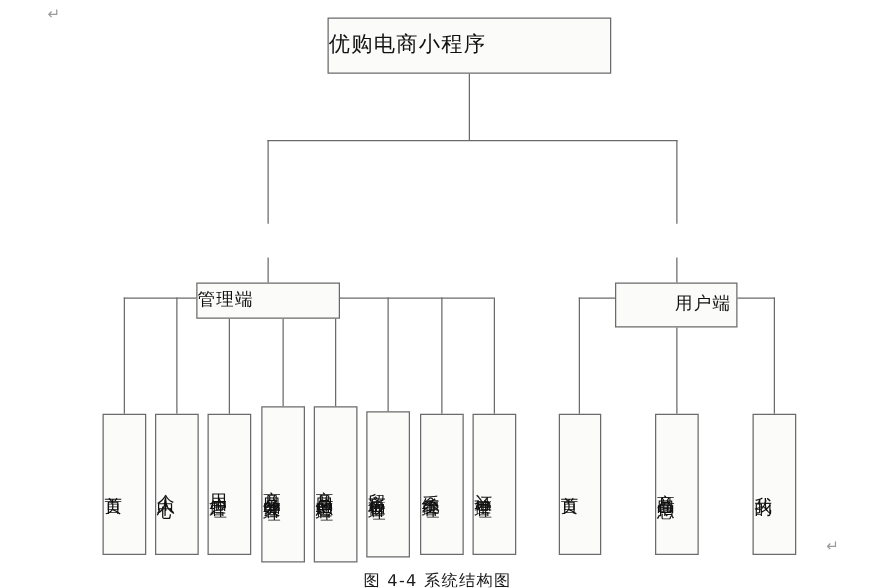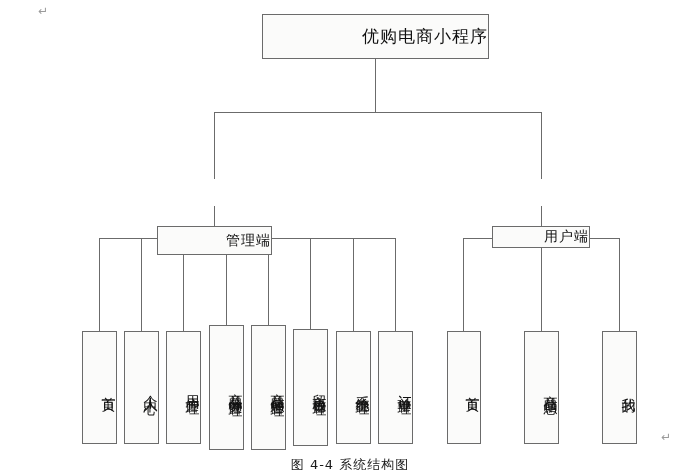--- a/index.html
+++ b/index.html
@@ -17,21 +17,21 @@
   }
 
   
   .node {
     position: absolute;
     box-sizing: border-box;
     border: 1px solid #6b6b6b;
     background: #fbfbfa;
     display: flex;
     align-items: center;
-    justify-content: flex-end;
+    justify-content: flex-start;
     color: #101010;
     z-index: 3;
   }
   .node .txt {
     display: block;
     text-align: center;
     line-height: 1.08;
     white-space: pre;
   }
 
@@ -110,21 +110,21 @@
   <div class="line vline" style="left:619px; top:238px; height:94px;"></div>
 
   <div class="node node-root" style="left:262px; top:14px; width:227px; height:45px;">
     <span class="txt">优购电商小程序</span>
   </div>
 
   <div class="node node-mid" style="left:157px; top:178px; width:115px; height:29px;">
     <span class="txt">管理端</span>
   </div>
 
-  <div class="node node-mid" style="left:492px; top:178px; width:98px; height:22px;">
+  <div class="node node-mid" style="left:492px; top:178px; width:98px; height:36px;padding-left:47px;">
     <span class="txt">用户端</span>
   </div>
 
   <div class="node node-leaf" style="left:82px; top:331px; width:35px; height:113px;">
     <span class="txt">首页</span>
   </div>
   <div class="node node-leaf" style="left:124px; top:331px; width:35px; height:113px;">
     <span class="txt">个人中心</span>
   </div>
   <div class="node node-leaf" style="left:166px; top:331px; width:35px; height:113px;">

